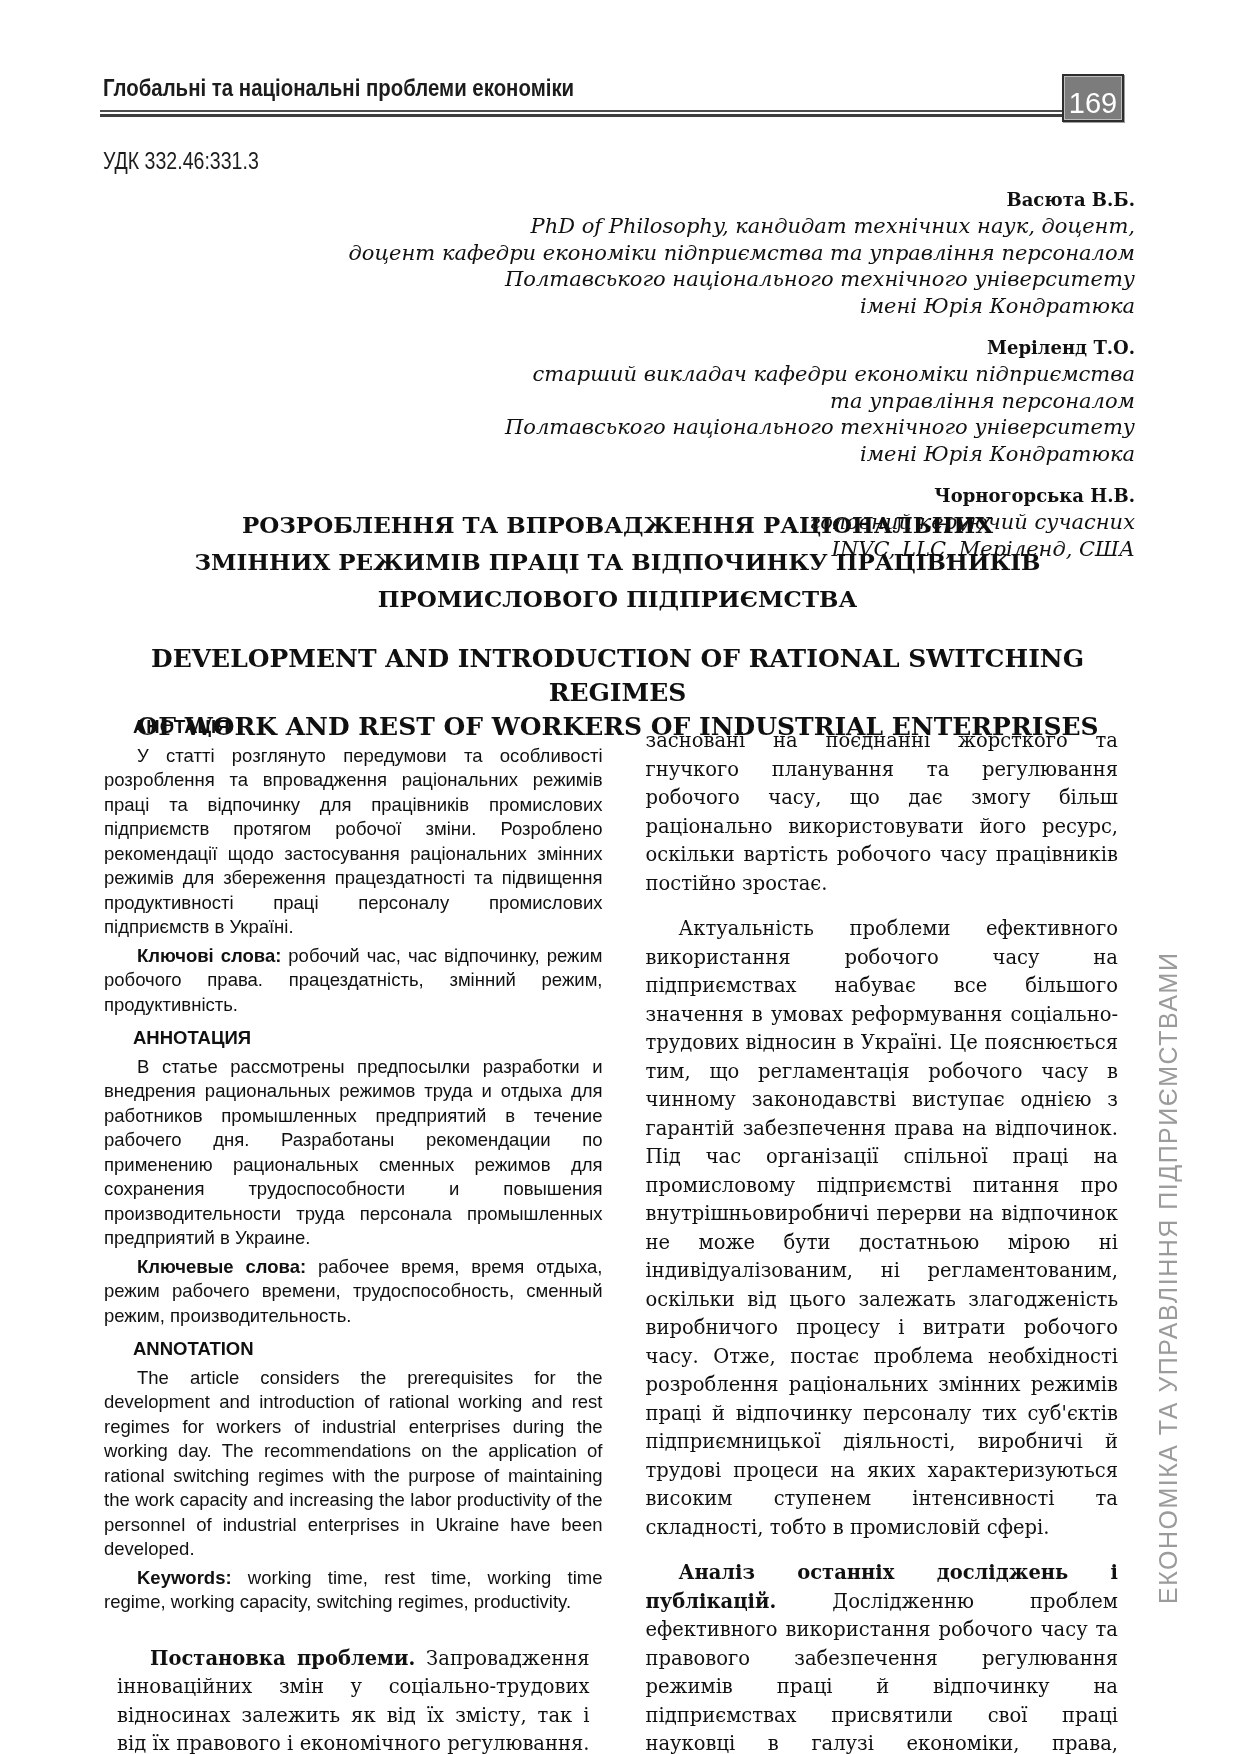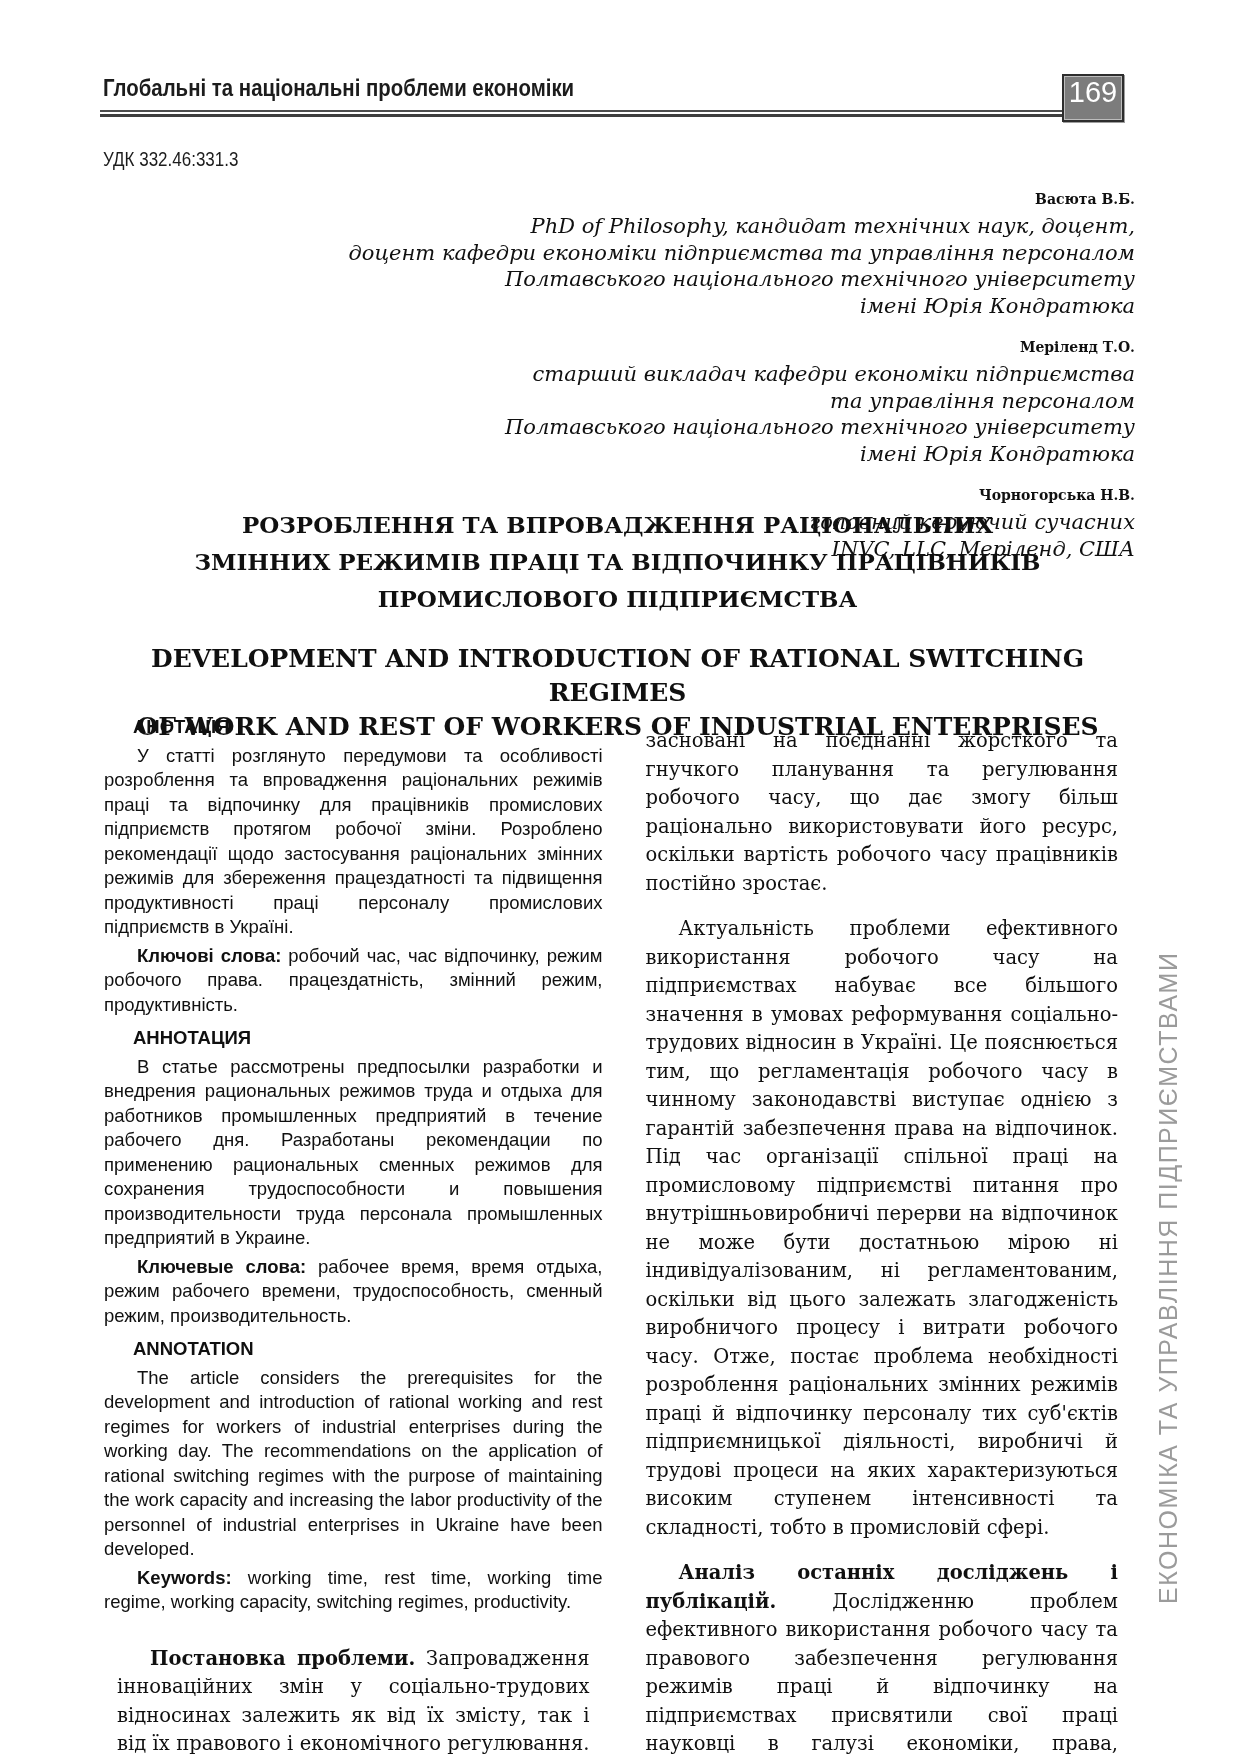--- a/index.html
+++ b/index.html
@@ -6,30 +6,30 @@
   .page{position:relative;width:1240px;height:1754px;background:#ffffff;overflow:hidden;color:#101010;}
 
   
   .journal-title{position:absolute;left:103px;top:74px;font-family:"Liberation Sans",sans-serif;
     font-weight:bold;font-size:24px;white-space:nowrap;color:#1c1c1c;}
   .condensed{display:inline-block;transform:scaleX(.85);transform-origin:0 50%;}
   .rule-a{position:absolute;left:100px;top:110px;width:962px;height:2px;background:#4c4c4c;}
   .rule-b{position:absolute;left:100px;top:114px;width:962px;height:3px;background:#3e3e3e;}
   .page-badge{position:absolute;left:1062px;top:74px;width:58px;height:44px;background:#7c7c7c;
     border:2px solid #2d2d2d;box-shadow:inset 0 0 0 1px #bdbdbd,1px 1px 0 #9e9e9e;
-    display:flex;align-items:flex-start;justify-content:center;
+    display:flex;align-items:flex-end;justify-content:center;
     font-family:"Liberation Sans",sans-serif;font-size:29px;color:#ffffff;}
 
-  .udc{position:absolute;left:103px;top:148px;font-family:"Liberation Sans",sans-serif;font-size:20px;color:#1c1c1c;text-align:center;}
+  .udc{position:absolute;left:103px;top:148px;font-family:"Liberation Sans",sans-serif;font-size:23px;color:#1c1c1c;text-align:center;}
 
   
   .authors{position:absolute;left:100px;top:186px;width:1035px;text-align:right;
     font-family:"DejaVu Serif",serif;}
   .author{margin-bottom:15px;}
-  .author-name{font-weight:bold;font-size:14px;line-height:27px;}
+  .author-name{font-weight:bold;font-size:18px;line-height:27px;}
   .affiliation{font-style:italic;font-size:21px;line-height:26.5px;white-space:pre-line;}
 
   
   .title-uk{position:absolute;left:100px;top:506px;width:1035px;text-align:center;font-weight:bold;
     font-family:"DejaVu Serif",serif;font-size:23px;line-height:37px;white-space:pre-line;}
   .title-en{position:absolute;left:100px;top:642px;width:1035px;text-align:center;font-weight:bold;
     font-family:"DejaVu Serif",serif;font-size:25px;line-height:34px;white-space:pre-line;}
 
   
   .columns{position:absolute;left:100px;top:710px;width:1035px;display:flex;gap:22px;}

